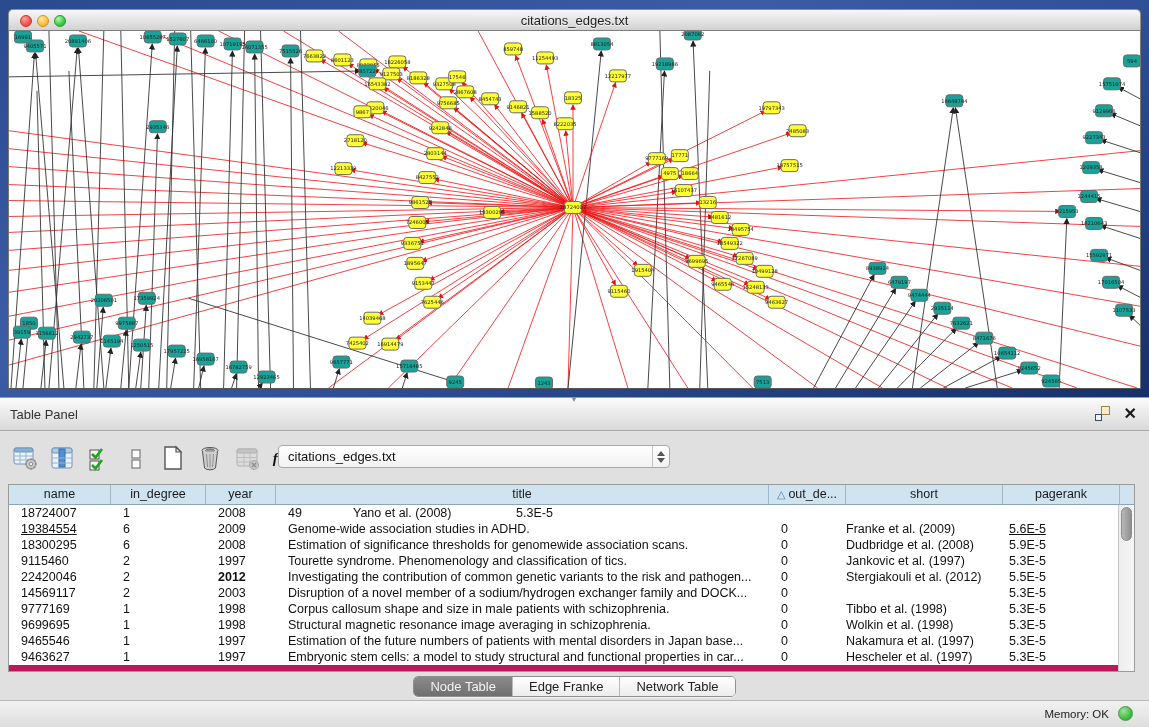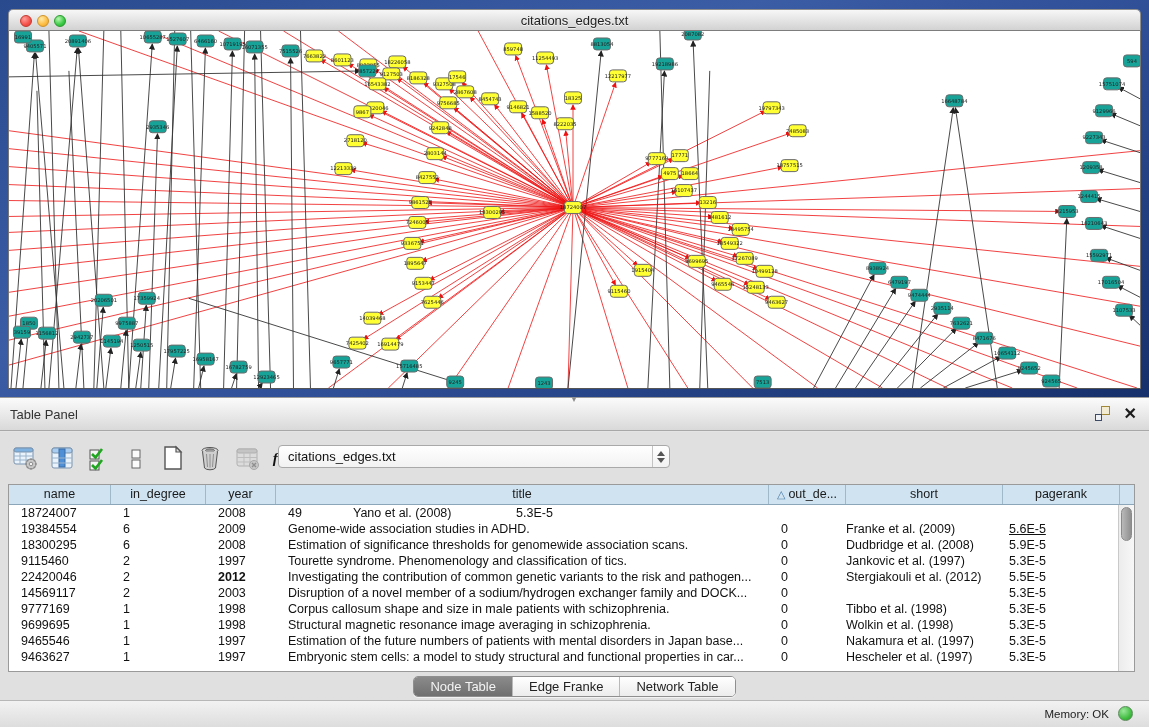--- a/index.html
+++ b/index.html
@@ -68,21 +68,21 @@
     font-size:13px; color:#111; display:flex; align-items:center; cursor:default;
   }
   .table-select .sel-text { flex:1; padding-left:9px; }
   .stepper { width:17px; height:100%; border-left:1px solid #c3c3c3; display:flex; flex-direction:column; align-items:center; justify-content:center; gap:2px; }
   .stepper .up    { width:0; height:0; border-left:4px solid transparent; border-right:4px solid transparent; border-bottom:5px solid #555; }
   .stepper .down  { width:0; height:0; border-left:4px solid transparent; border-right:4px solid transparent; border-top:5px solid #555; }
 
   
   .data-table {
     position:absolute; left:8px; top:52px; width:1127px; height:188px;
-    background:#ffffff; border:1px solid #9a9a9a;
+    background:#be185d; border:1px solid #9a9a9a;
   }
   .t-header { display:flex; height:20px; background:#cfe3f1; border-bottom:1px solid #8ba6b8; }
   .t-hcell {
     font-size:12.5px; color:#1a1a1a; text-align:center; line-height:19px;
     border-right:1px solid #9fb9ca; overflow:hidden; white-space:nowrap; cursor:pointer;
     flex:0 0 auto;
   }
   .sort-tri { color:#4d7fa6; font-size:11px; margin-right:3px; }
   .t-rows { position:absolute; left:0; top:20px; right:16px; bottom:0; overflow:hidden; }
   .t-row { display:flex; height:16px; background:#fff; cursor:default; }
@@ -644,21 +644,21 @@
     <div class="t-rows" id="t-rows">
         <div class="t-row">
           <div class="t-cell" style="width: 102px;">18724007</div>
           <div class="t-cell" style="width: 95px;">1</div>
           <div class="t-cell" style="width: 70px;">2008</div>
           <div class="t-cell" style="width: 77px;">49</div>
           <div class="t-cell center" style="width: 157px;">Yano et al. (2008)</div>
           <div class="t-cell" style="width: 117px; padding-left: 6px;">5.3E-5</div>
         </div>
         <div class="t-row">
-          <div class="t-cell" style="width: 102px;">19384554</div>
+          <div class="t-cell" style="width: 102px; text-decoration: underline;">19384554</div>
           <div class="t-cell" style="width: 95px;">6</div>
           <div class="t-cell" style="width: 70px;">2009</div>
           <div class="t-cell" style="width: 493px;">Genome-wide association studies in ADHD.</div>
           <div class="t-cell" style="width: 77px;">0</div>
           <div class="t-cell center" style="width: 157px;">Franke et al. (2009)</div>
           <div class="t-cell" style="width: 117px; padding-left: 6px; text-decoration: underline;">5.6E-5</div>
         </div>
         <div class="t-row">
           <div class="t-cell" style="width: 102px;">18300295</div>
           <div class="t-cell" style="width: 95px;">6</div>

